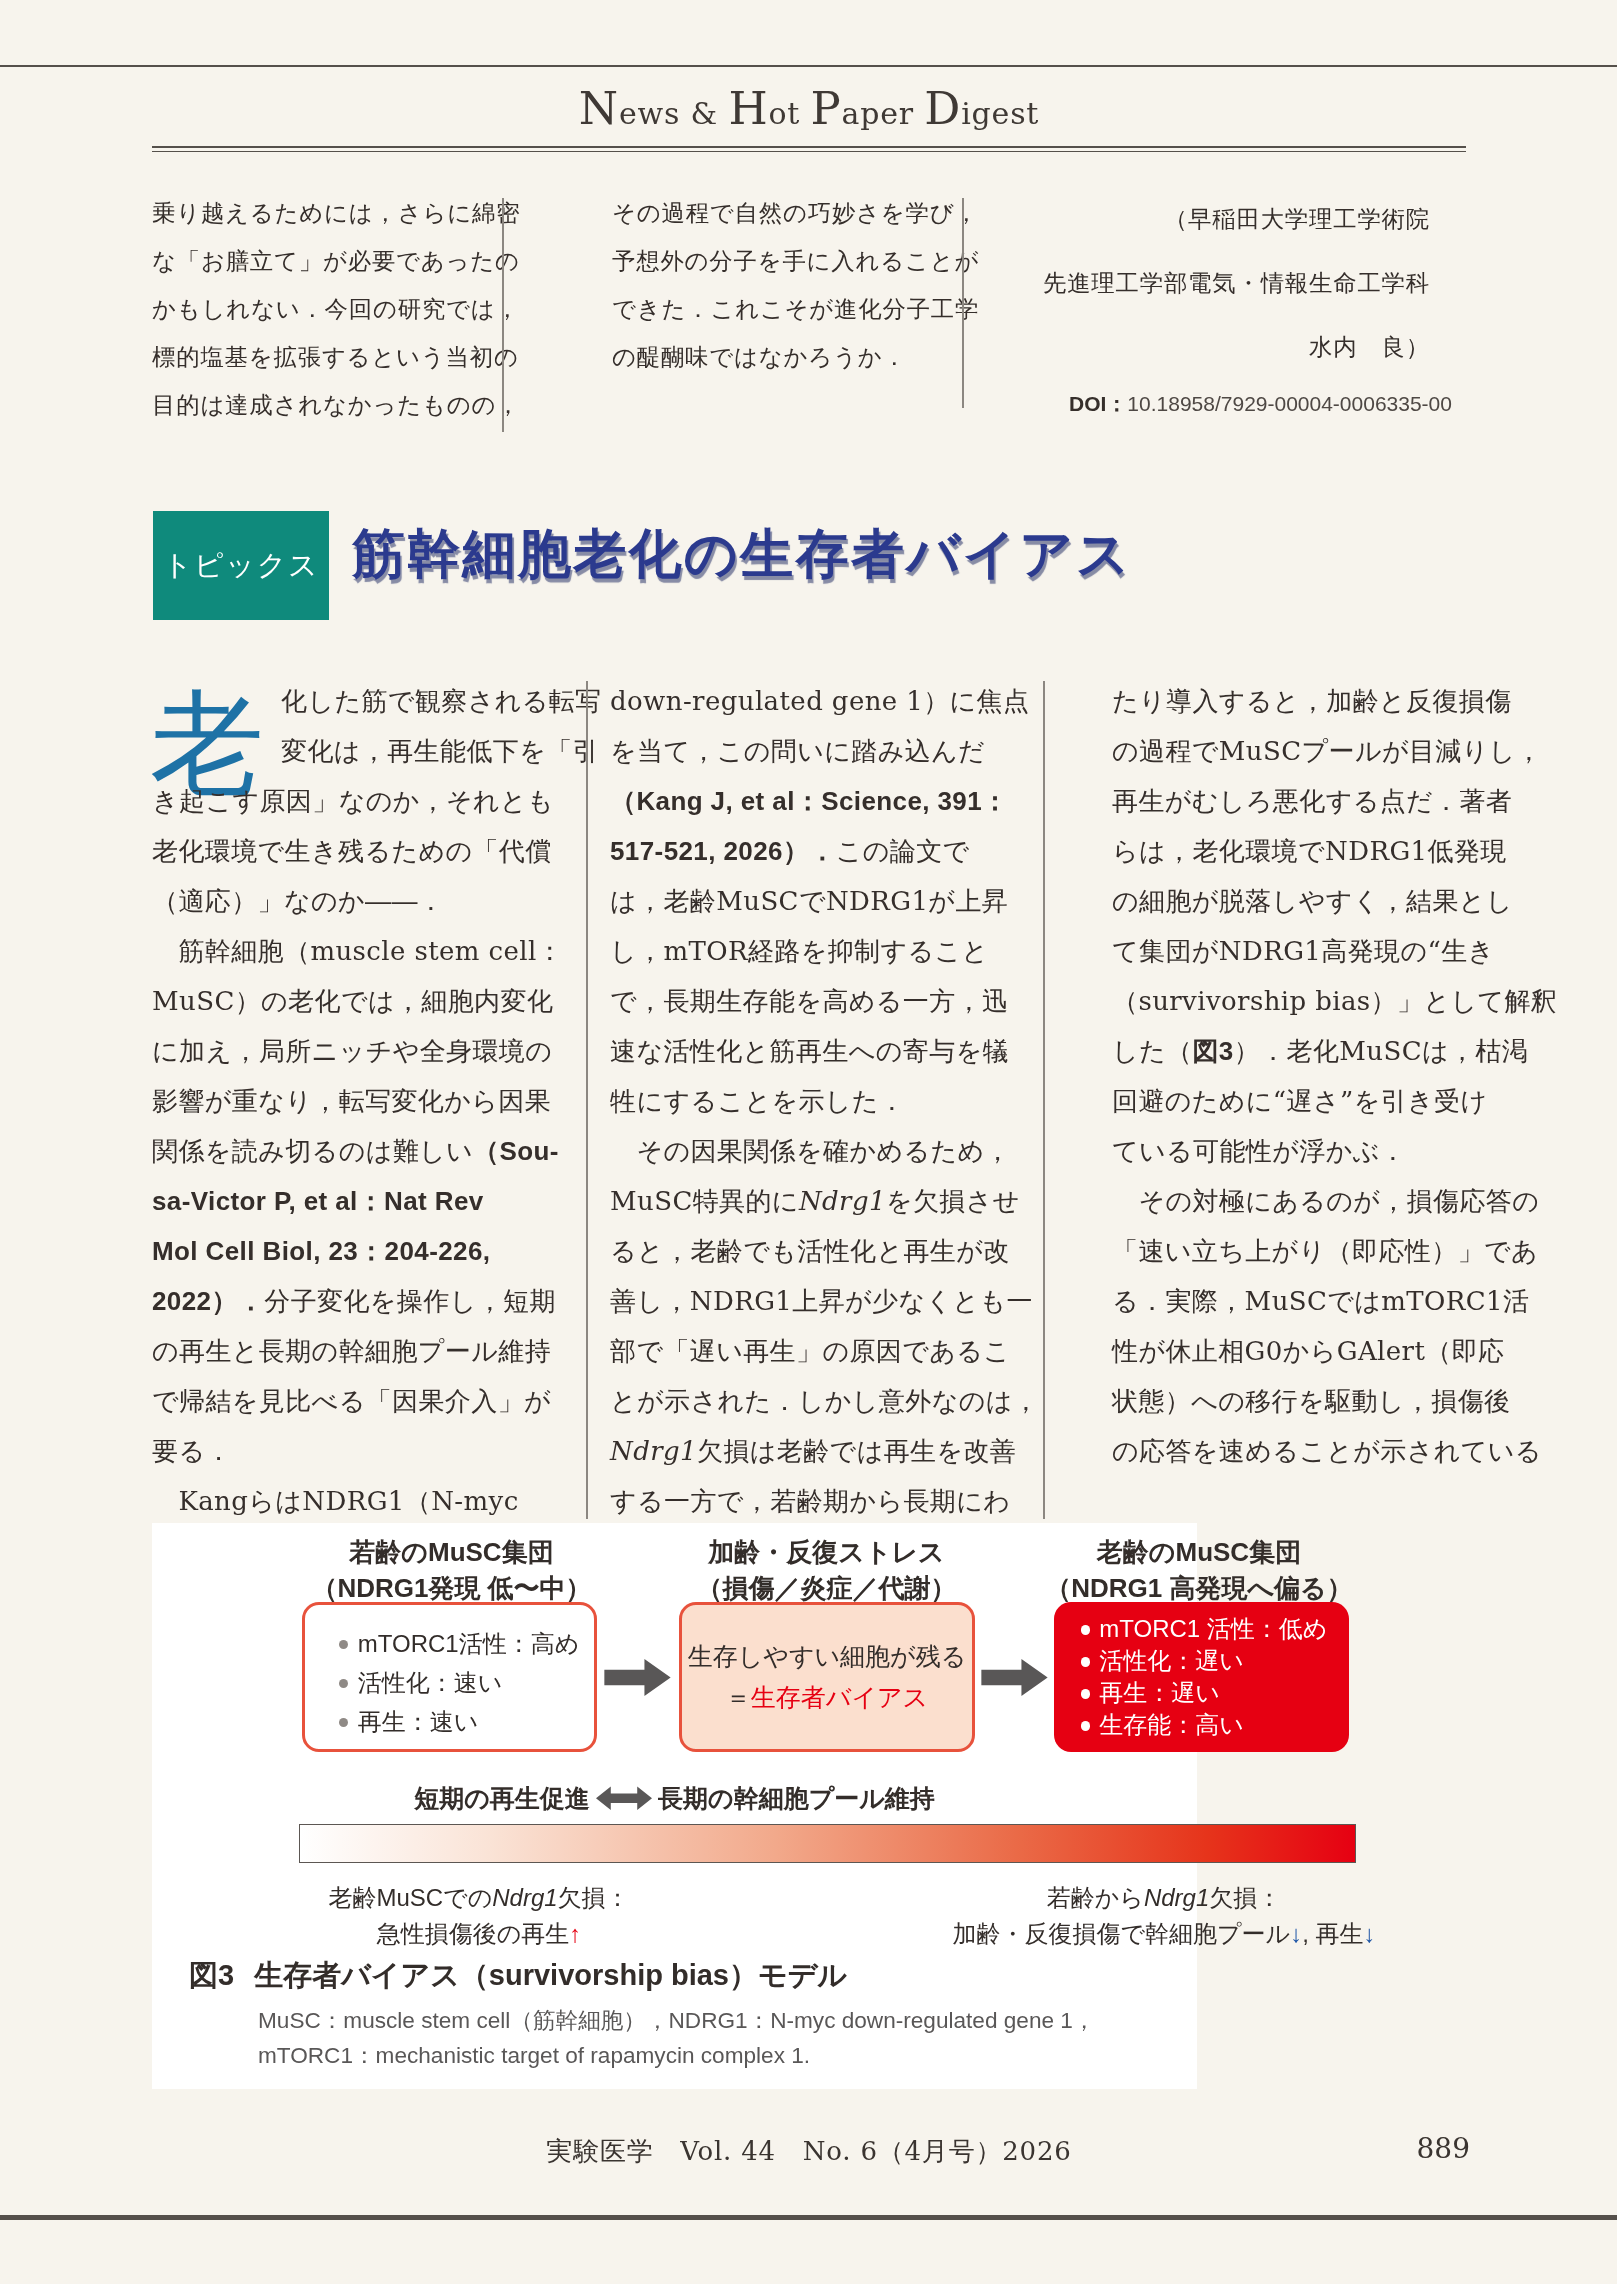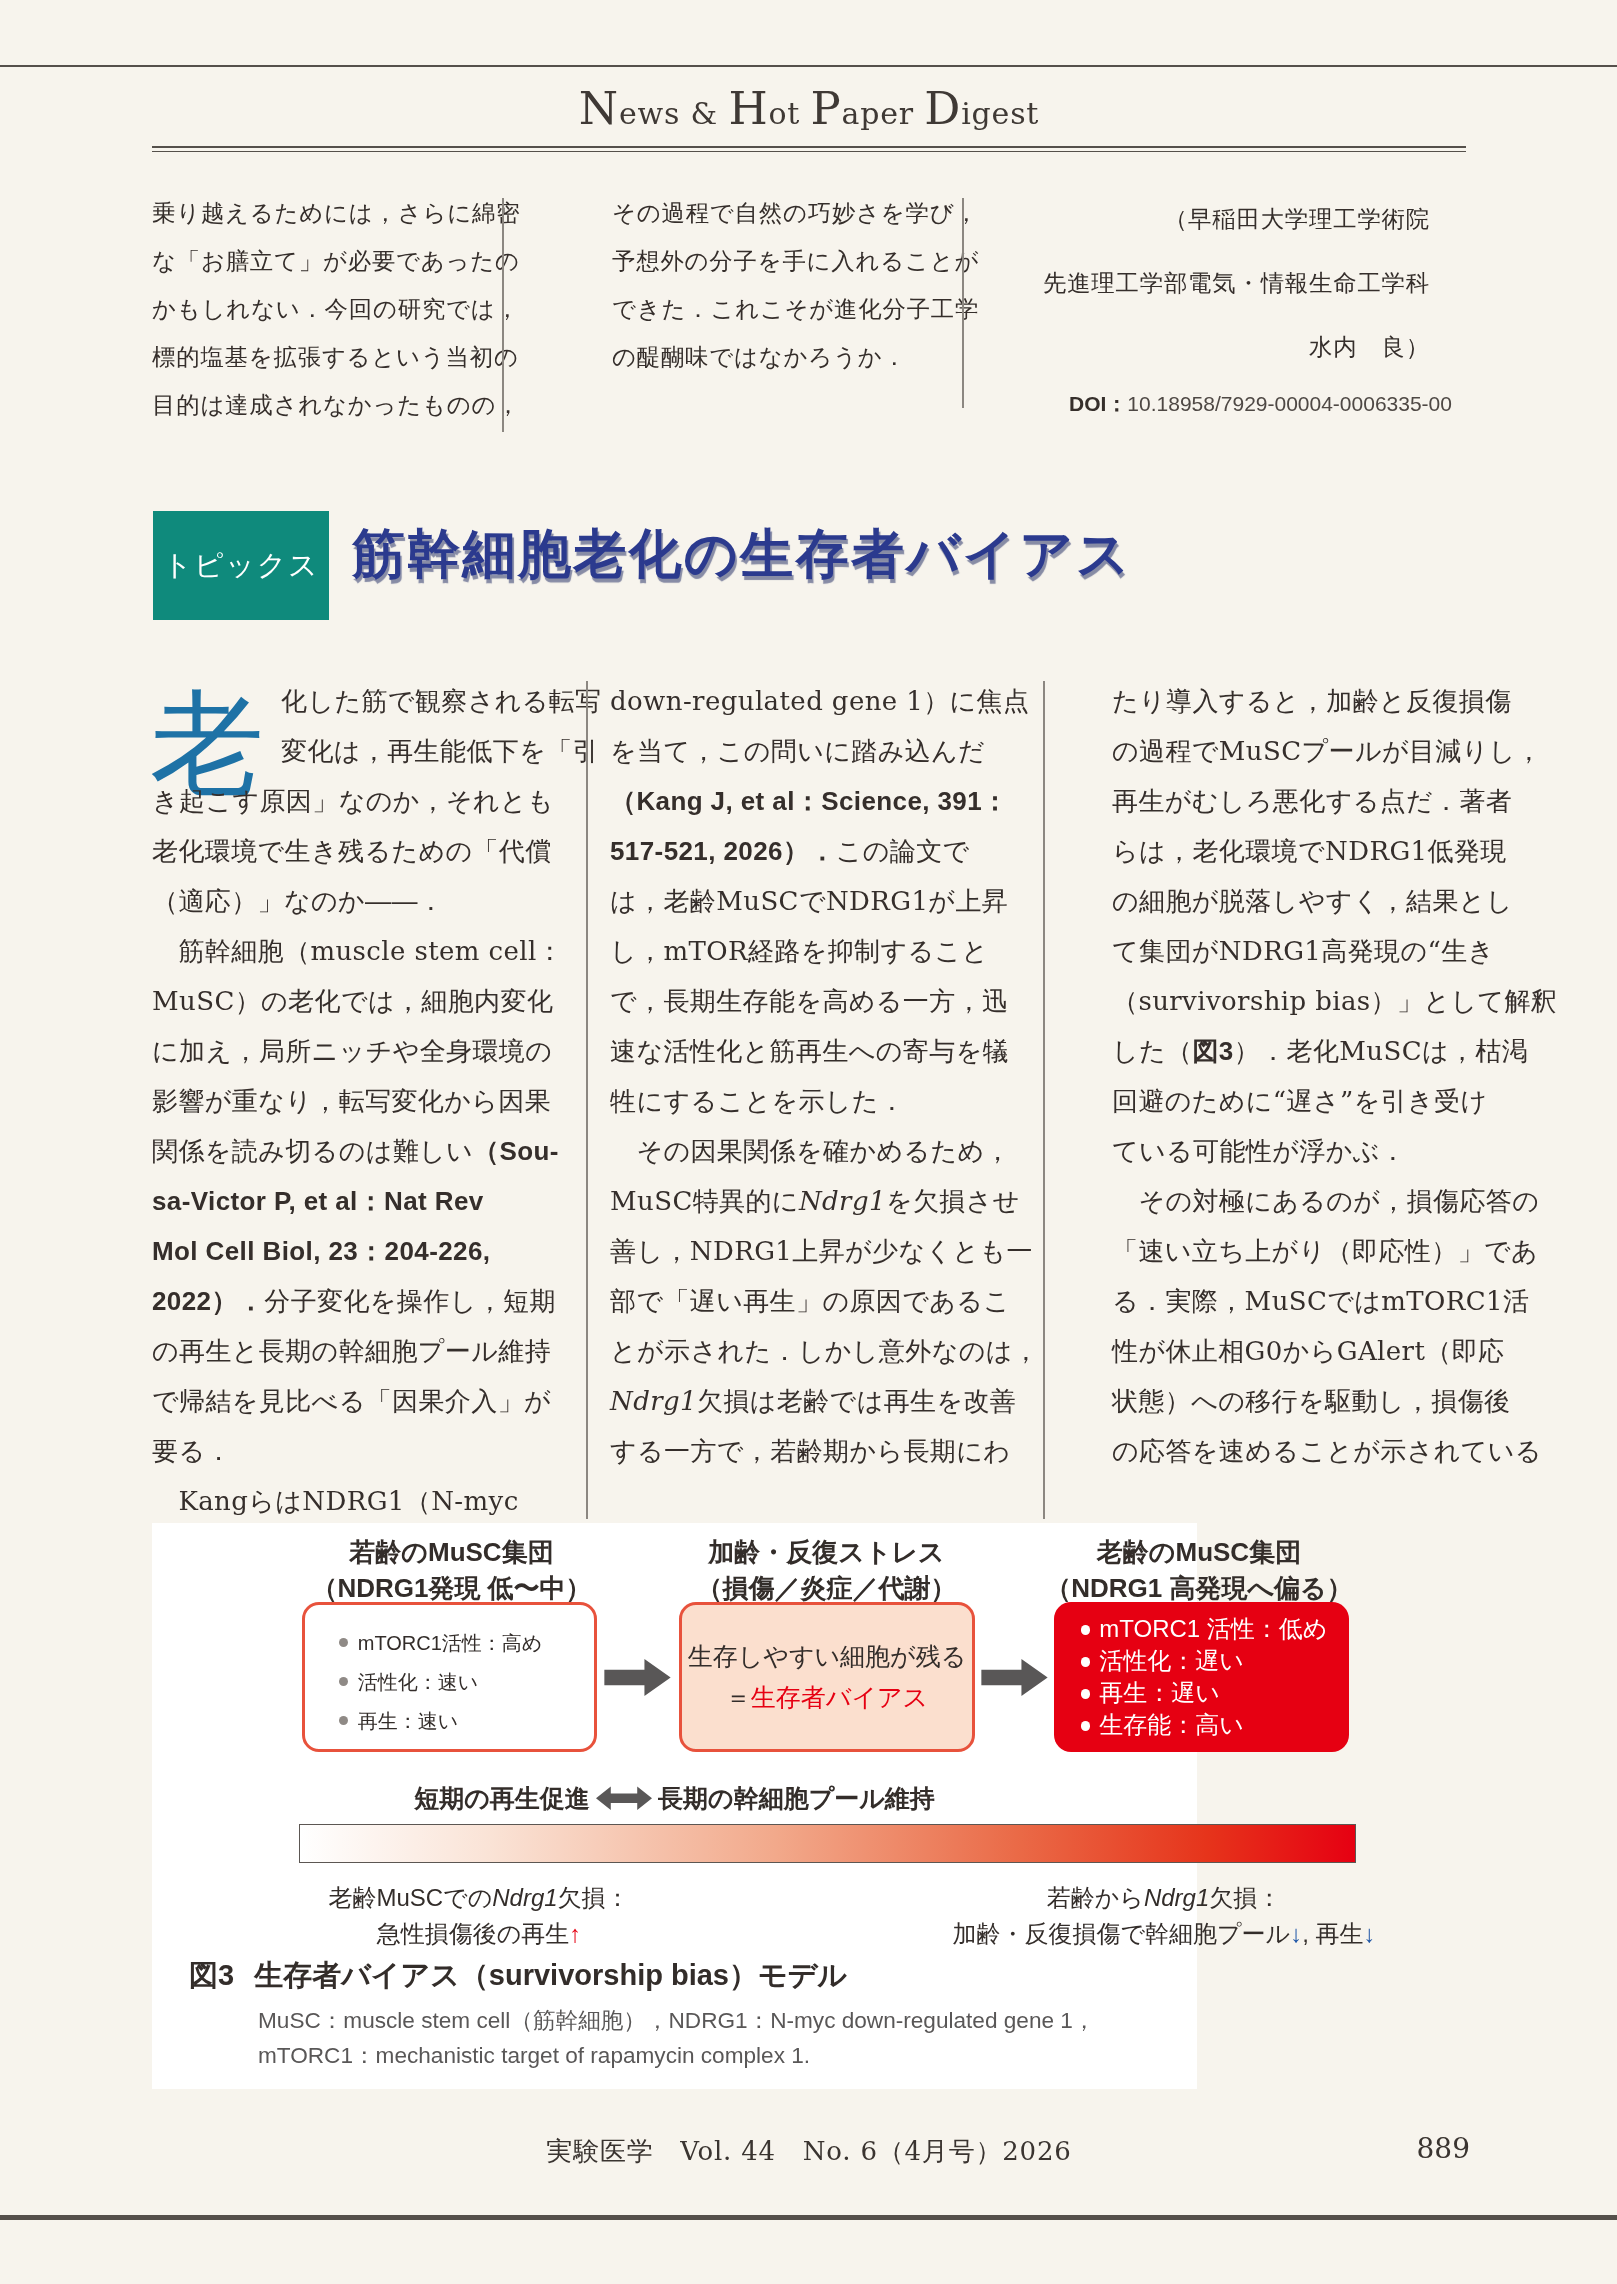--- a/index.html
+++ b/index.html
@@ -56,21 +56,21 @@
   .sg-bd{color:var(--arrow-blue);font-family:"Liberation Sans",sans-serif;font-weight:700;}
   
   #figure-panel{position:absolute;left:152px;top:1523px;width:1045px;height:566px;
     background:var(--figure-bg);font-family:"Liberation Sans","DejaVu Sans",sans-serif;color:#332d2a;}
   .fig-head{position:absolute;top:11px;text-align:center;font-size:26px;font-weight:700;line-height:36px;}
   #fig-head1{left:131px;width:337px;}
   #fig-head2{left:507px;width:335px;}
   #fig-head3{left:863px;width:368px;}
   .figbox{position:absolute;top:79px;height:150px;border-radius:17px;box-sizing:border-box;}
   #fig-box-young{left:150px;width:295px;background:#fff;border:3.1px solid var(--box-border);
-    padding:18.7px 0 0 34px;font-size:20px;line-height:39px;}
+    padding:18.7px 0 0 34px;font-size:24px;line-height:39px;}
   #fig-box-stress{left:527px;width:296px;background:var(--peach);border:3.1px solid var(--box-border);
     display:flex;flex-direction:column;justify-content:center;align-items:center;
     font-size:25px;line-height:41px;}
   #fig-box-old{left:902px;width:295px;background:var(--accent-red);color:#fff;
     padding:11px 0 0 26.5px;font-size:24px;line-height:32px;}
   .bullet::before{content:"";display:inline-block;width:9.4px;height:9.4px;border-radius:50%;
     background:var(--bullet-gray);margin-right:9.4px;vertical-align:2.3px;}
   #fig-box-old .bullet::before{background:#fff;}
   .flow-arrow{position:absolute;top:136px;}
   #flow-arrow1{left:452px;}
@@ -152,20 +152,21 @@
     <div class="ln"><span>を当て，この問いに踏み込んだ</span></div>
     <div class="ln"><span class="sg-b">（Kang J, et al：Science, 391：</span></div>
     <div class="ln"><span class="sg-b">517-521, 2026）．</span><span>この論文で</span></div>
     <div class="ln"><span>は，老齢MuSCでNDRG1が上昇</span></div>
     <div class="ln"><span>し，mTOR経路を抑制すること</span></div>
     <div class="ln"><span>で，長期生存能を高める一方，迅</span></div>
     <div class="ln"><span>速な活性化と筋再生への寄与を犠</span></div>
     <div class="ln"><span>牲にすることを示した．</span></div>
     <div class="ln"><span>　その因果関係を確かめるため，</span></div>
     <div class="ln"><span>MuSC特異的に</span><span class="sg-i">Ndrg1</span><span>を欠損させ</span></div>
+    <div class="ln"><span>ると，老齢でも活性化と再生が改</span></div>
     <div class="ln"><span>善し，NDRG1上昇が少なくとも一</span></div>
     <div class="ln"><span>部で「遅い再生」の原因であるこ</span></div>
     <div class="ln"><span>とが示された．しかし意外なのは，</span></div>
     <div class="ln"><span class="sg-i">Ndrg1</span><span>欠損は老齢では再生を改善</span></div>
     <div class="ln"><span>する一方で，若齢期から長期にわ</span></div>
   </div>
 <div id="mdiv2" class="vdiv"></div>
 <div id="body-col3" class="bodycol">
     <div class="ln"><span>たり導入すると，加齢と反復損傷</span></div>
     <div class="ln"><span>の過程でMuSCプールが目減りし，</span></div>

